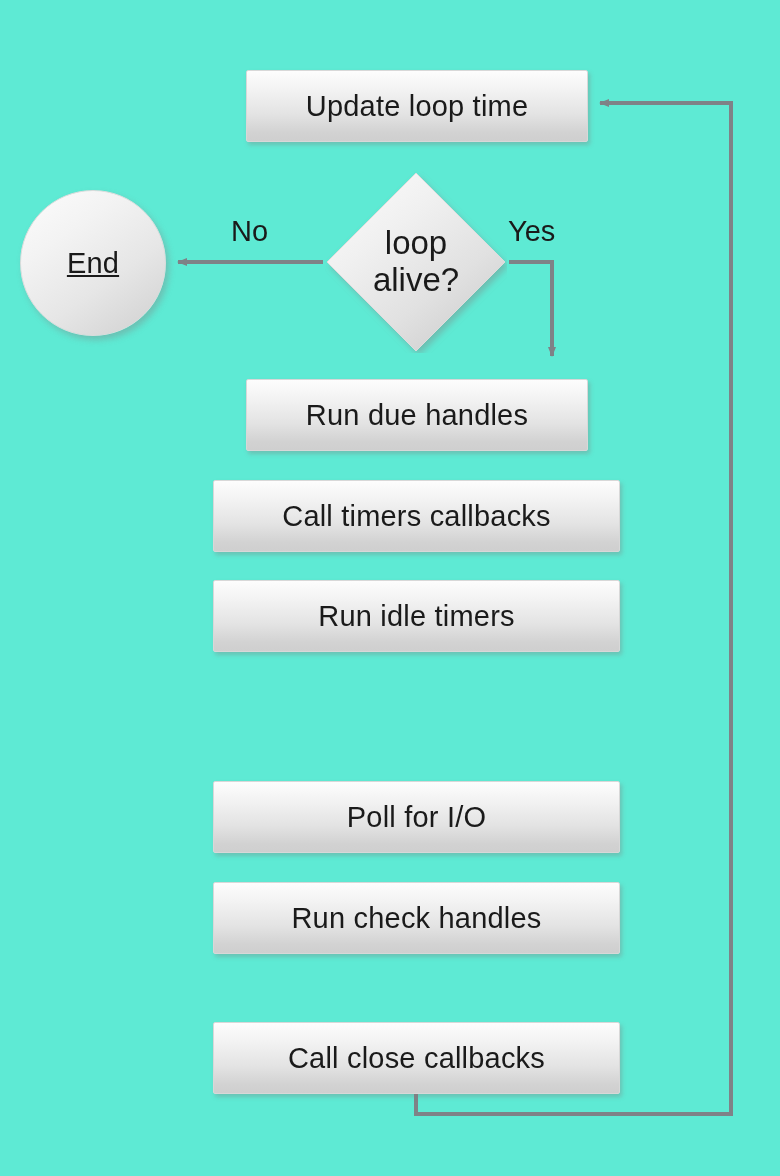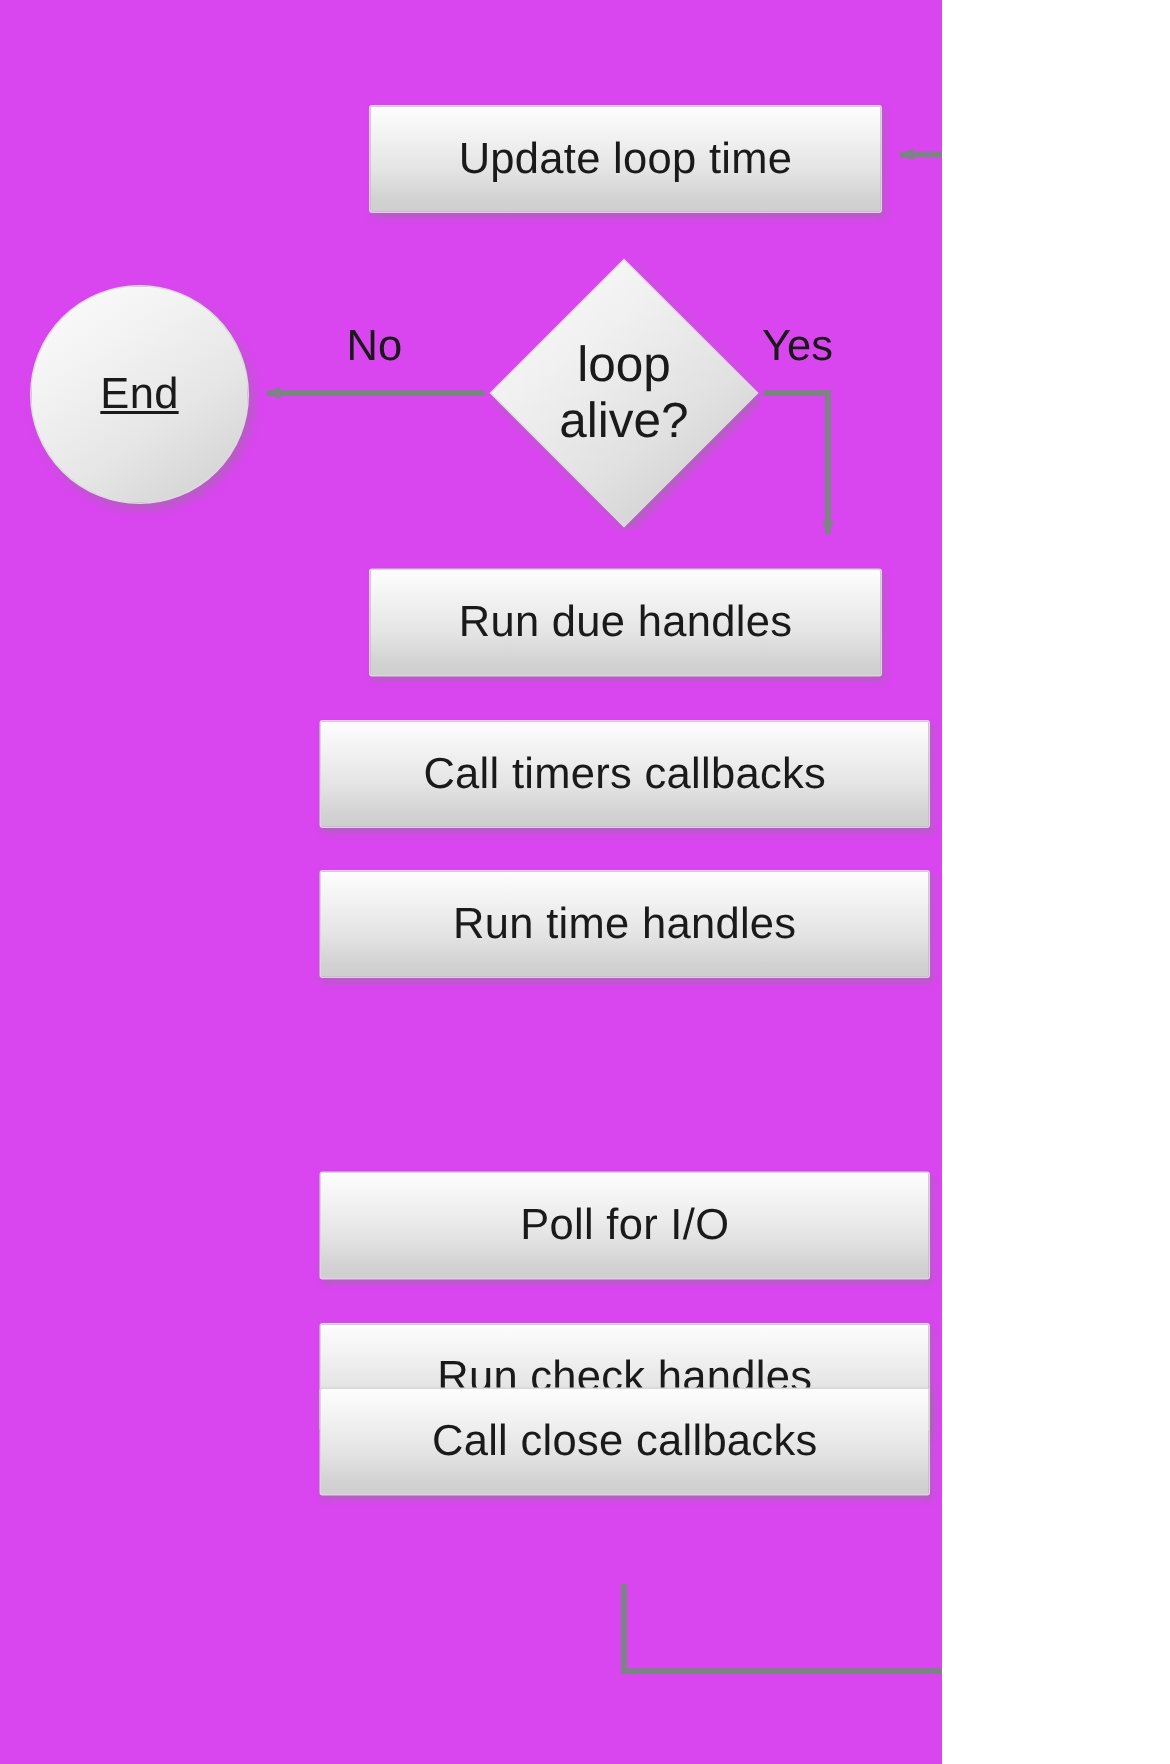--- a/index.html
+++ b/index.html
@@ -5,23 +5,23 @@
   html, body {
     margin: 0;
     padding: 0;
     background: #ffffff;
   }
   body {
     font-family: "Liberation Sans", sans-serif;
   }
   #canvas {
     position: relative;
-    width: 628px;
+    width: 780px;
     height: 1176px;
-    background: #d946ef;
+    background: #5eead4;
     overflow: hidden;
   }
   #edges {
     position: absolute;
     left: 0;
     top: 0;
     width: 780px;
     height: 1176px;
   }
   .node {
@@ -149,29 +149,29 @@
 
   <div class="node process" style="left:246px; top:379px; width:342px; height:72px;">
     <span>Run due handles</span>
   </div>
 
   <div class="node process" style="left:213px; top:480px; width:407px; height:72px;">
     <span>Call timers callbacks</span>
   </div>
 
   <div class="node process" style="left:213px; top:580px; width:407px; height:72px;">
-    <span>Run time handles</span>
+    <span>Run idle timers</span>
   </div>
 
 
   <div class="node process" style="left:213px; top:781px; width:407px; height:72px;">
     <span>Poll for I/O</span>
   </div>
 
   <div class="node process" style="left:213px; top:882px; width:407px; height:72px;">
     <span>Run check handles</span>
   </div>
 
-  <div class="node process" style="left:213px; top:925px; width:407px; height:72px;">
+  <div class="node process" style="left:213px; top:1022px; width:407px; height:72px;">
     <span>Call close callbacks</span>
   </div>
 
 </div>
 
 </body></html>

